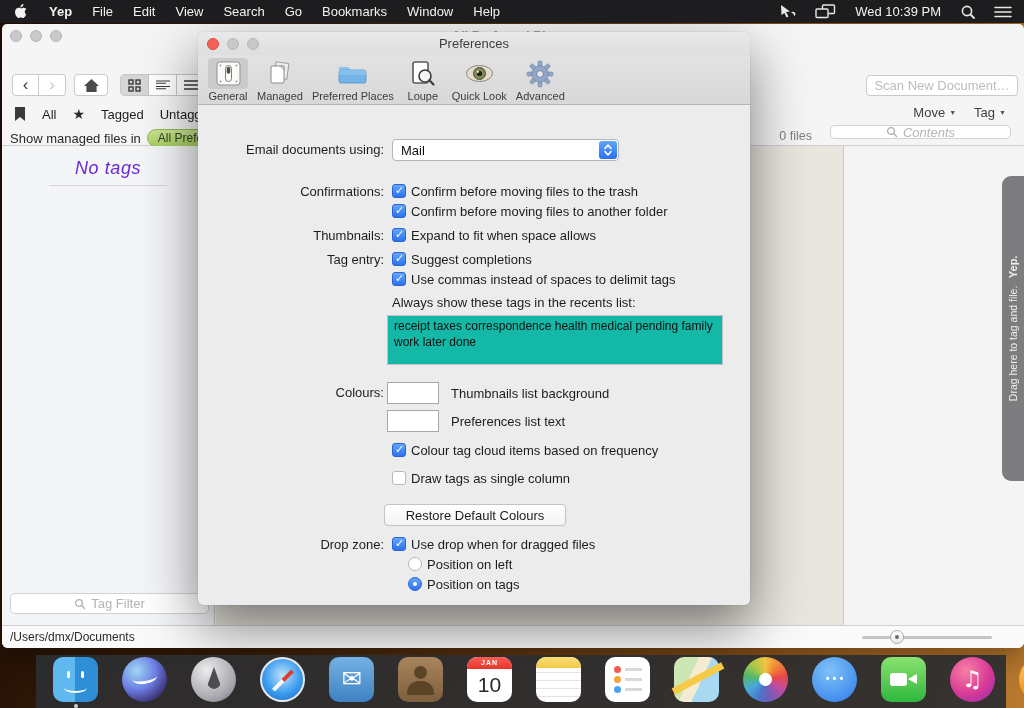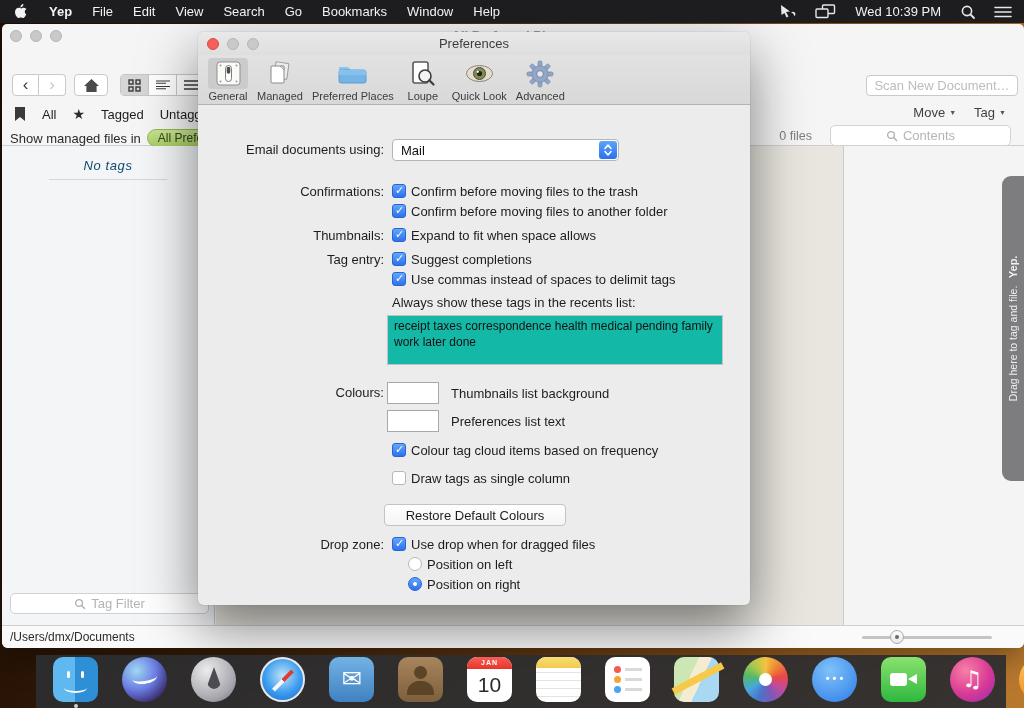--- a/index.html
+++ b/index.html
@@ -48,25 +48,25 @@
     font-size:13px;color:#2a2a2a;white-space:nowrap;}
   .pill{background:linear-gradient(#c8e395,#a9d063);border:1px solid #93b94e;border-radius:10px;
     padding:1px 10px;font-size:12px;color:#33431a;white-space:nowrap;}
   .scan-btn{position:absolute;right:6px;top:27px;width:152px;height:21px;font-size:13px;color:#bcbcbc;}
   .movetag{position:absolute;right:18px;top:57px;display:flex;gap:18px;font-size:13px;color:#3f3f3f;}
   .mt-item{display:flex;align-items:center;gap:4px;}
   .caret{font-size:7px;color:#555;}
   .filecount{position:absolute;right:212px;top:81px;font-size:12.5px;color:#7d7d7d;}
   .searchfield{background:#fff;border:1px solid #d2d2d2;border-radius:5px;display:flex;
     align-items:center;justify-content:center;gap:5px;color:#b4b4b4;font-size:13px;}
-  .sf-contents{position:absolute;right:13px;top:77px;width:181px;height:21px;}
+  .sf-contents{position:absolute;right:13px;top:77px;width:181px;height:14px;font-style:italic;}
   
   .yw-sidebar{position:absolute;left:0;top:122px;width:213px;bottom:23px;background:#f4f5f7;
     border-right:1px solid #c9c9cb;}
-  .notags{margin-top:12px;text-align:center;color:#0c4a6e;font-size:13px;font-style:italic;
+  .notags{margin-top:12px;text-align:center;color:#6d28d9;font-size:18px;font-style:italic;
     letter-spacing:.6px;}
   .notags-line{width:118px;height:1px;background:#d7d7d9;margin:6px auto 0;}
   .sf-tagfilter{position:absolute;left:8px;bottom:11px;width:199px;height:21px;}
   .yw-main{position:absolute;left:214px;top:122px;width:627px;bottom:23px;background:#e9e6df;}
   .yw-right{position:absolute;left:841px;top:122px;right:0;bottom:23px;background:#f4f4f5;
     border-left:1px solid #cbcbcd;}
   .dragtab{position:absolute;right:0;top:176px;width:22px;height:305px;background:#7d7d7f;
     border-radius:9px 0 0 9px;display:flex;align-items:center;justify-content:center;z-index:60;}
   .dragtab-text{writing-mode:vertical-rl;transform:rotate(180deg);color:#f0f0f0;font-size:10.5px;
     white-space:nowrap;display:flex;align-items:center;}
@@ -574,21 +574,21 @@
           <div class="cbrow">
             <span class="cb on"></span>
             <span>Use drop when for dragged files</span>
           </div>
           <div class="cbrow" style="margin-top:4px;margin-left:16px;">
             <span class="radio"></span>
             <span>Position on left</span>
           </div>
           <div class="cbrow" style="margin-top:4px;margin-left:16px;">
             <span class="radio on"></span>
-            <span>Position on right</span>
+            <span>Position on tags</span>
           </div>
         </div>
       </div>
 
     </div>
   </div>
 
   <div class="dock">
     <div class="di rs running i-finder">
       <span class="eye" style="left:14px;"></span>

